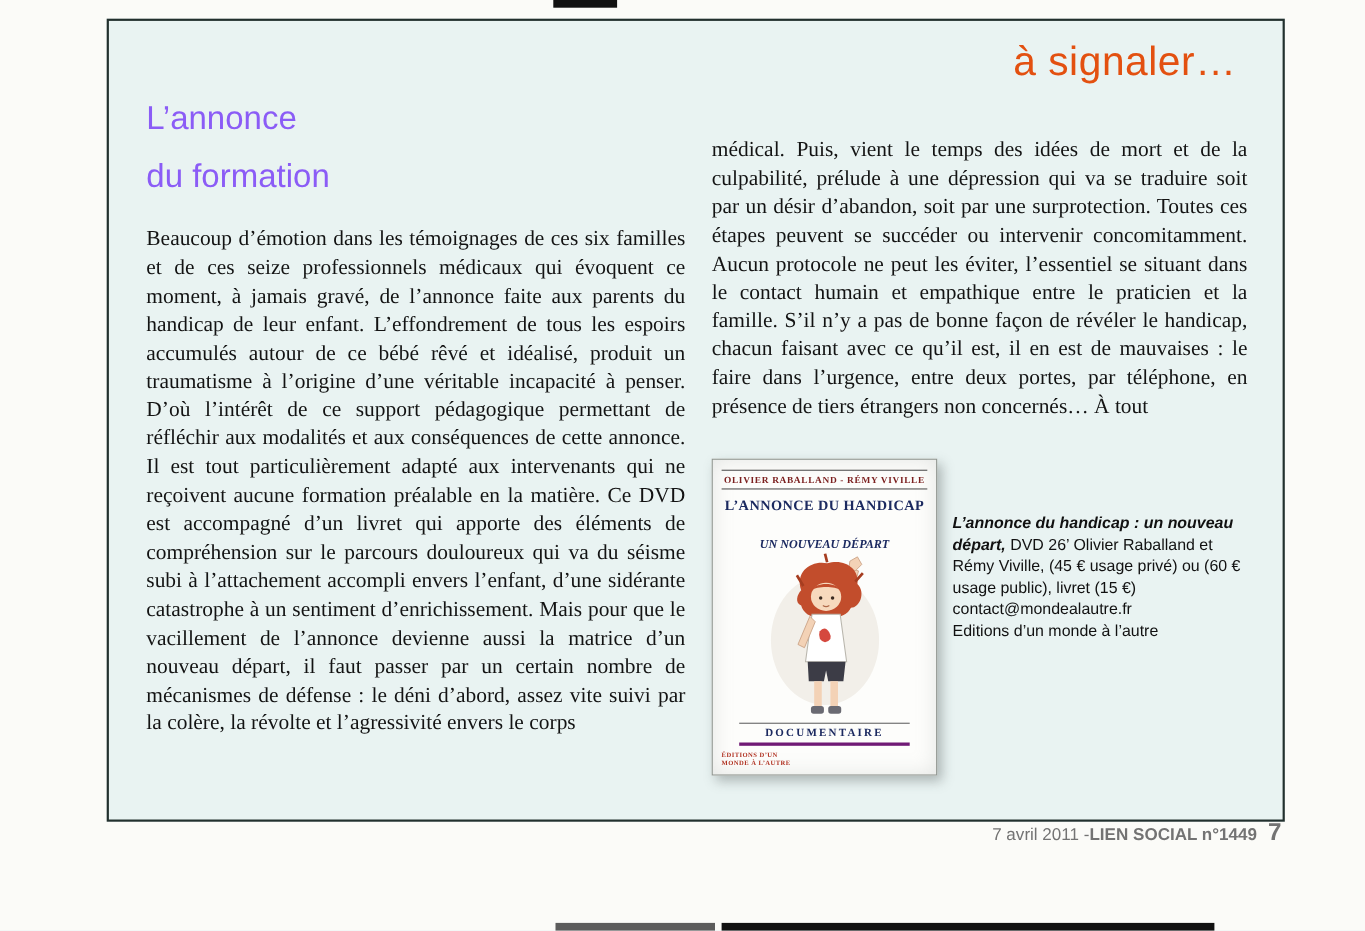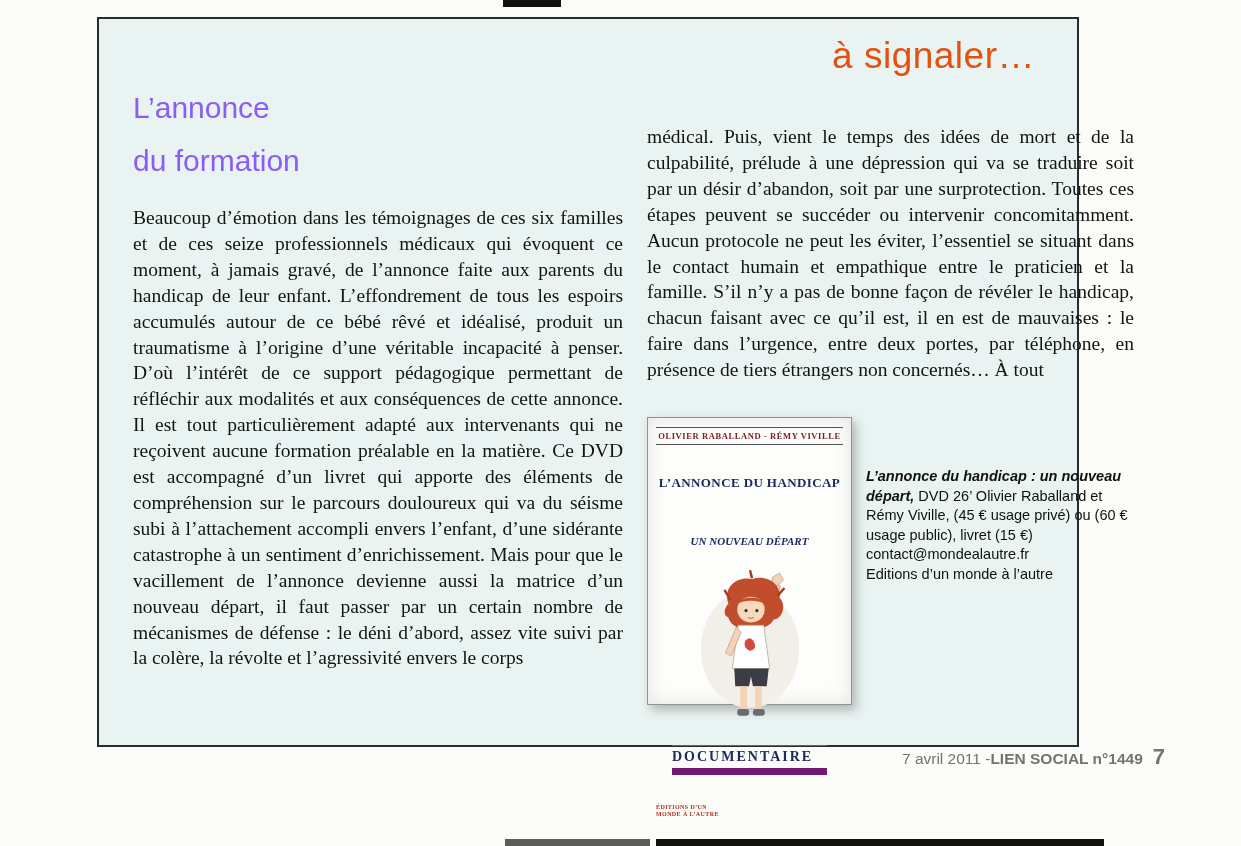--- a/index.html
+++ b/index.html
@@ -2,21 +2,21 @@
 <html lang="fr"><head>
 <meta charset="utf-8">
 <style>
   html,body{margin:0;padding:0;}
   body{
     width:1241px;height:846px;position:relative;overflow:hidden;
     background:#fbfbf8;
     font-family:"Liberation Serif", serif;
   }
   .frame{
-    position:absolute;left:97px;top:17px;width:982px;height:730px;
+    position:absolute;left:97px;top:17px;width:1071px;height:730px;
     background:#e9f3f2;border:2px solid #22302e;box-sizing:border-box;
   }
   .section-label{
     position:absolute;top:16px;right:42px;
     font-family:"Liberation Sans", sans-serif;
     font-size:37px;font-weight:500;color:#e35010;letter-spacing:0.5px;
   }
   .title{
     position:absolute;left:34px;top:62px;
     font-family:"Liberation Sans", sans-serif;
@@ -46,39 +46,38 @@
   }
   .caption .cap-title{font-weight:bold;font-style:italic;}
   .caption .cap-line{display:block;}
   
   .dvd{
     width:205px;height:288px;box-sizing:border-box;flex:none;
     background:#fdfdfb;border:1px solid #8f9590;
     box-shadow:4px 5px 10px rgba(60,70,70,.35), inset 0 0 18px rgba(150,160,160,.25);
     padding:9px 8px 6px;display:flex;flex-direction:column;
     font-family:"Liberation Serif", serif;
-    gap:23px;
   }
   .dvd-authors{
     text-align:center;font-size:8.5px;font-weight:bold;letter-spacing:.6px;
     color:#7c2120;border-top:1px solid #555;border-bottom:1px solid #555;
     padding:3px 0;
   }
   .dvd-title{
     text-align:center;font-size:13px;font-weight:bold;color:#1c2a60;
     letter-spacing:.4px;margin-top:7px;
   }
   .dvd-subtitle{
     text-align:center;font-size:11px;font-weight:bold;font-style:italic;
     color:#1c2a60;margin-top:21px;
   }
   .dvd-art{flex:1;display:flex;align-items:center;justify-content:center;}
   .dvd-genre{
-    text-align:left;font-size:14px;font-weight:bold;letter-spacing:2px;
-    color:#1c2a60;border-top:1px solid #666;border-bottom:7px solid #701a75;
+    text-align:center;font-size:10px;font-weight:bold;letter-spacing:2px;
+    color:#1c2a60;border-top:1px solid #666;border-bottom:3px solid #701a75;
     padding:3px 0;margin:2px 16px 6px;
   }
   .dvd-pub{
     font-size:6px;line-height:7px;color:#b03020;font-weight:bold;
     letter-spacing:.4px;width:70px;text-transform:uppercase;
   }
   
   .footer{
     position:absolute;top:744px;right:76px;
     font-family:"Liberation Sans", sans-serif;font-size:15.5px;color:#737373;

